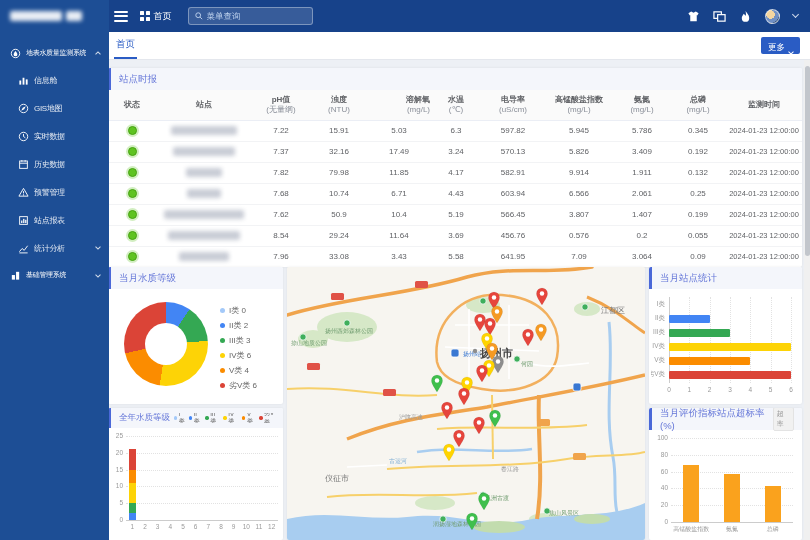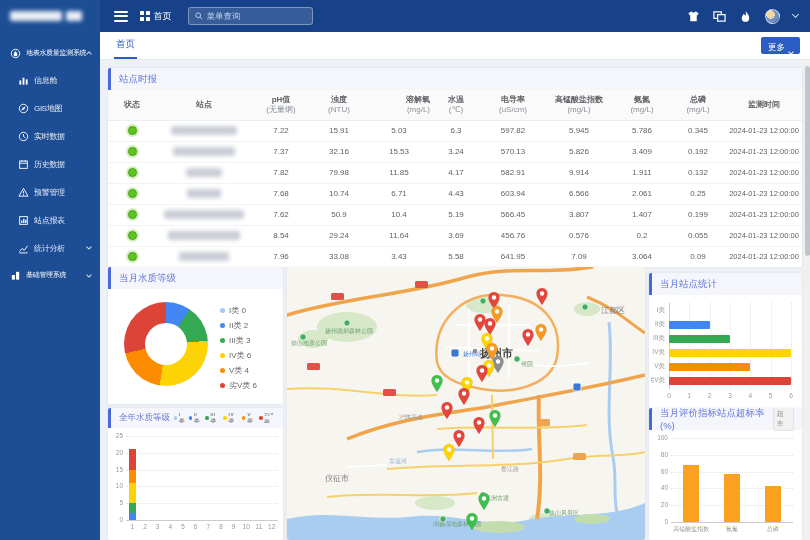--- a/index.html
+++ b/index.html
@@ -1,21 +1,21 @@
 <!DOCTYPE html>
 <html><head>
 <meta charset="utf-8">
 <style>
   * { margin:0; padding:0; box-sizing:border-box; }
   html,body { width:810px; height:540px; overflow:hidden; background:#edf0f5;
     font-family:"Liberation Sans","DejaVu Sans",sans-serif; }
   #app { position:relative; width:810px; height:540px; }
 
   
-  #sidebar { position:absolute; left:0; top:0; width:100px; height:540px; background:#1d4e95; z-index:3; }
+  #sidebar { position:absolute; left:0; top:0; width:109px; height:540px; background:#1d4e95; z-index:3; }
   #logo { height:32px; display:flex; align-items:center; gap:4px; padding-left:10px; }
   .blurb { display:inline-block; height:10px; background:rgba(255,255,255,.9); border-radius:2px; filter:blur(2px); }
   .b1 { width:52px; } .b2 { width:16px; }
   #menu { padding-top:8px; }
   .mi { display:flex; align-items:center; color:#fff; cursor:pointer; position:relative; }
   .mi.group { height:26px; padding-left:10px; font-size:7px; }
   .mi.child { height:28px; padding-left:18px; font-size:8px; color:rgba(255,255,255,.88); }
   .mi .ic { width:11px; height:11px; margin-right:5px; flex:0 0 11px; display:inline-flex; }
   .mi .ic svg { width:11px; height:11px; }
   .mi .lbl { white-space:nowrap; overflow:hidden; letter-spacing:-0.3px; }
@@ -70,21 +70,21 @@
   td { font-size:8px; color:#606266; height:21px; text-align:center; border-bottom:1px solid #f2f3f5; }
   td.time { font-size:7.5px; }
   .dot { width:9px; height:9px; border-radius:50%; background:#5fc321; margin:0 auto;
     box-shadow:0 0 0 2px rgba(95,195,33,.28); border:1px solid #47a312; }
   .redact { height:9px; background:#c9cdd6; border-radius:2px; margin:0 auto; filter:blur(2px); }
 
   
   #donutPanel  { left:8px;  top:207px; width:175px; height:137px; }
   #annualPanel { left:8px;  top:348px; width:175px; height:132px; }
   #mapPanel    { left:187px; top:207px; width:358px; height:273px; background:#f7f5f0; }
-  #hbarPanel   { left:549px; top:213px; width:153px; height:137px; }
+  #hbarPanel   { left:549px; top:207px; width:153px; height:137px; }
   #exceedPanel { left:549px; top:348px; width:153px; height:132px; }
 
   
   #donutWrap { position:relative; width:100%; height:115px; }
   #donut { position:absolute; left:16px; top:13px; width:84px; height:84px; border-radius:50%; }
   #donutHole { position:absolute; left:37px; top:34px; width:42px; height:42px; border-radius:50%; background:#fff; }
   #donutLegend { position:absolute; left:112px; top:14px; }
   .lg { display:flex; align-items:center; gap:4px; font-size:8px; color:#666; height:15px; }
   .lg i { width:5px; height:5px; border-radius:50%; }
 
@@ -349,21 +349,21 @@
             </tr>
             <tr>
               <td>
                 <div class="dot"></div>
               </td>
               <td>
                 <div class="redact" style="width:62px"></div>
               </td>
               <td>7.37</td>
               <td>32.16</td>
-              <td>15.53</td>
+              <td>17.49</td>
               <td>3.24</td>
               <td>570.13</td>
               <td>5.826</td>
               <td>3.409</td>
               <td>0.192</td>
               <td class="time">2024-01-23 12:00:00</td>
             </tr>
             <tr>
               <td>
                 <div class="dot"></div>

